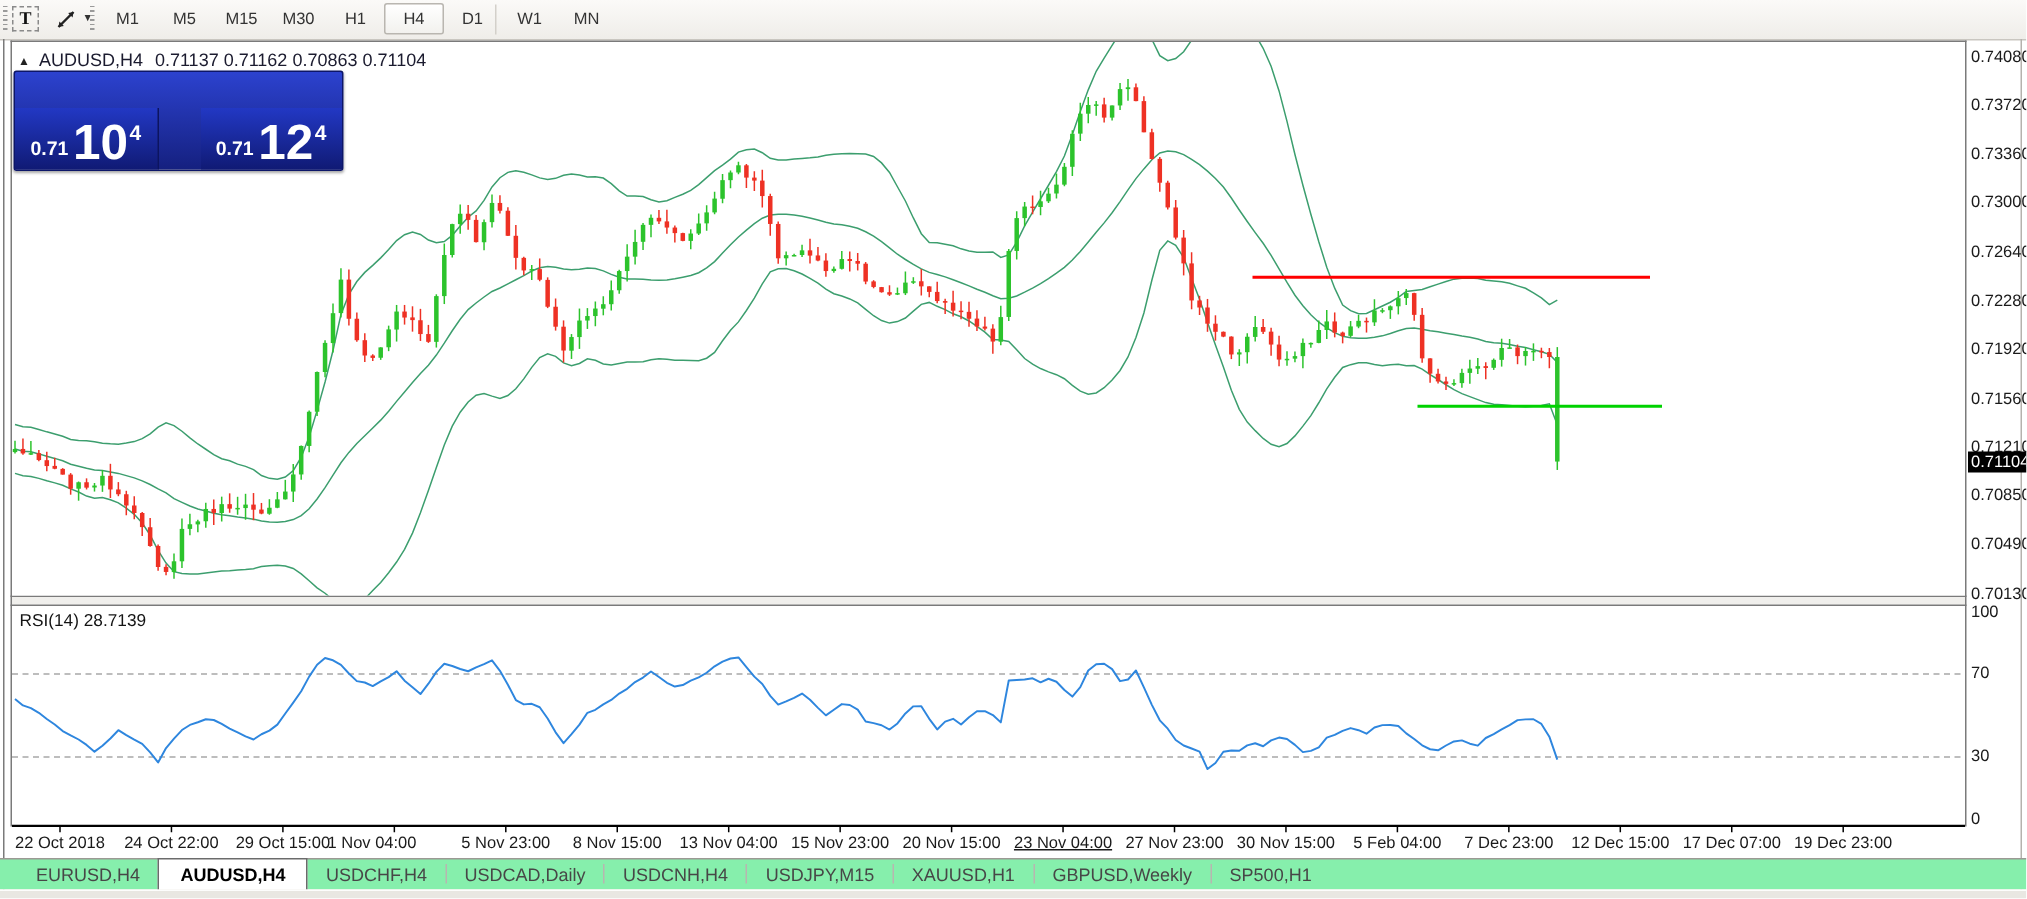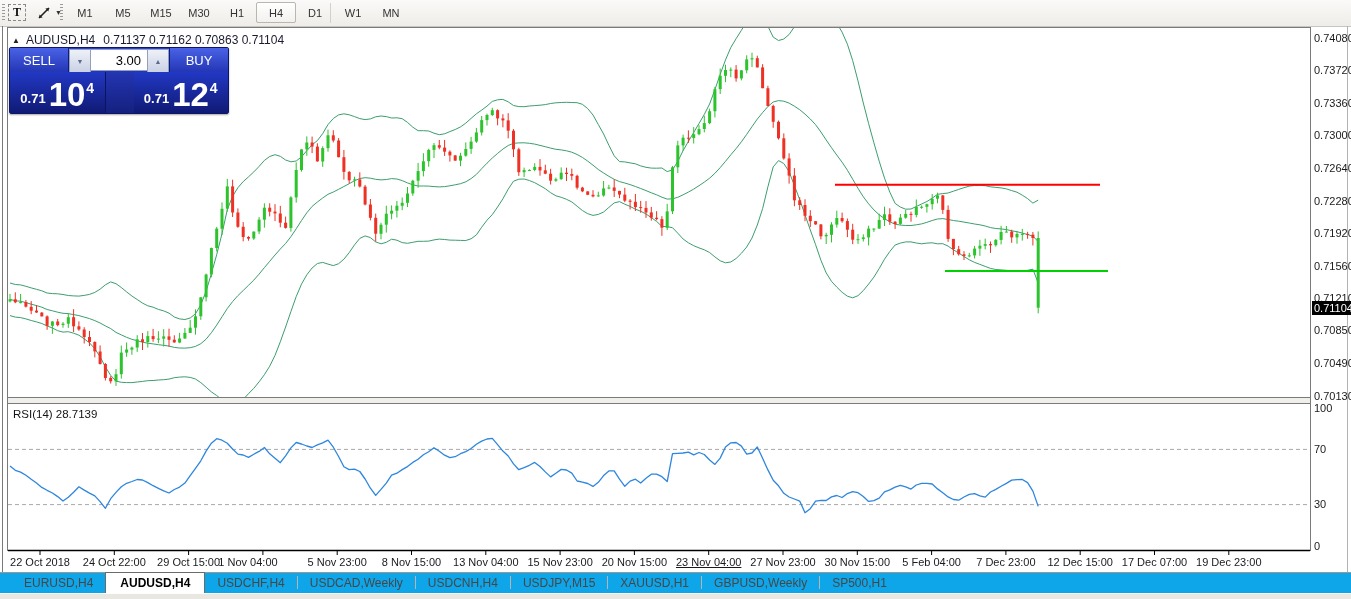--- a/index.html
+++ b/index.html
@@ -55,21 +55,21 @@
   
   .plabel{position:absolute;left:1314px;width:44px;height:11px;font-size:11px;color:#1a1a1a;
           line-height:11px;}
   .ptag{position:absolute;left:1312px;width:45px;height:14px;background:#000;color:#fff;
         font-size:11px;line-height:14px;text-align:left;padding-left:2px;z-index:5;}
   .rlabel{position:absolute;left:1314px;width:40px;height:11px;font-size:11px;color:#1a1a1a;
           line-height:11px;}
   .tlabel{position:absolute;top:556px;width:92px;font-size:11px;color:#1a1a1a;text-align:center;}
   .rsi-title{position:absolute;left:13px;top:408px;font-size:11.5px;color:#141414;z-index:6;}
   
-  .tabbar{position:absolute;left:0;top:572px;width:1351px;height:21px;background:#0ea5e9;
+  .tabbar{position:absolute;left:0;top:572px;width:1351px;height:21px;background:#86efac;
           border-top:1px solid #9c9994;display:flex;align-items:flex-end;padding-left:12px;box-sizing:border-box;}
   .tab{padding:2px 12px 3px;font-size:12px;color:#474747;white-space:nowrap;}
   .tab.active{background:#fff;border:1px solid #6b6b6b;border-bottom:none;font-weight:bold;color:#000;
               padding:3px 14px 4px;position:relative;top:1px;}
   .tabsep{width:1px;height:13px;background:#b8b5b0;margin-bottom:4px;}
   .statusbar{position:absolute;left:0;top:593px;width:1351px;height:6px;background:#e9e7e2;
              border-top:1px solid #fdfdfc;}
 </style>
 </head>
 <body>
@@ -537,33 +537,20 @@
       <line x1="1220.8" y1="147" x2="1220.8" y2="151" stroke="#000" stroke-width="1"></line>
     </svg>
 
   <div class="chart-title">
     <span class="tri">▲</span>
     <span class="sym">AUDUSD,H4</span>
     <span>0.71137 0.71162 0.70863 0.71104</span>
   </div>
 
   <div class="trade">
-    <div class="row1">
-      <div class="tbtn">SELL</div>
-      <div class="spinner">
-        <div class="spinbtn">
-            <span>▼</span>
-          </div>
-        <div class="spinval">3.00</div>
-        <div class="spinbtn">
-            <span>▲</span>
-          </div>
-      </div>
-      <div class="tbtn buy">BUY</div>
-    </div>
     <div class="prices">
       <div class="pbox sellp">
         <span class="frac">0.71</span>
         <span class="big">10</span>
         <span class="sup">4</span>
       </div>
       <div class="pbox">
         <span class="frac">0.71</span>
         <span class="big">12</span>
         <span class="sup">4</span>
@@ -612,21 +599,21 @@
       <div class="tlabel" style="left: 1034.2px;">12 Dec 15:00</div>
       <div class="tlabel" style="left: 1108.5px;">17 Dec 07:00</div>
       <div class="tlabel" style="left: 1182.8px;">19 Dec 23:00</div>
     </div>
 
   <div class="tabbar">
       <div class="tab">EURUSD,H4</div>
       <div class="tab active">AUDUSD,H4</div>
       <div class="tab">USDCHF,H4</div>
       <div class="tabsep"></div>
-      <div class="tab">USDCAD,Weekly</div>
+      <div class="tab">USDCAD,Daily</div>
       <div class="tabsep"></div>
       <div class="tab">USDCNH,H4</div>
       <div class="tabsep"></div>
       <div class="tab">USDJPY,M15</div>
       <div class="tabsep"></div>
       <div class="tab">XAUUSD,H1</div>
       <div class="tabsep"></div>
       <div class="tab">GBPUSD,Weekly</div>
       <div class="tabsep"></div>
       <div class="tab">SP500,H1</div>

